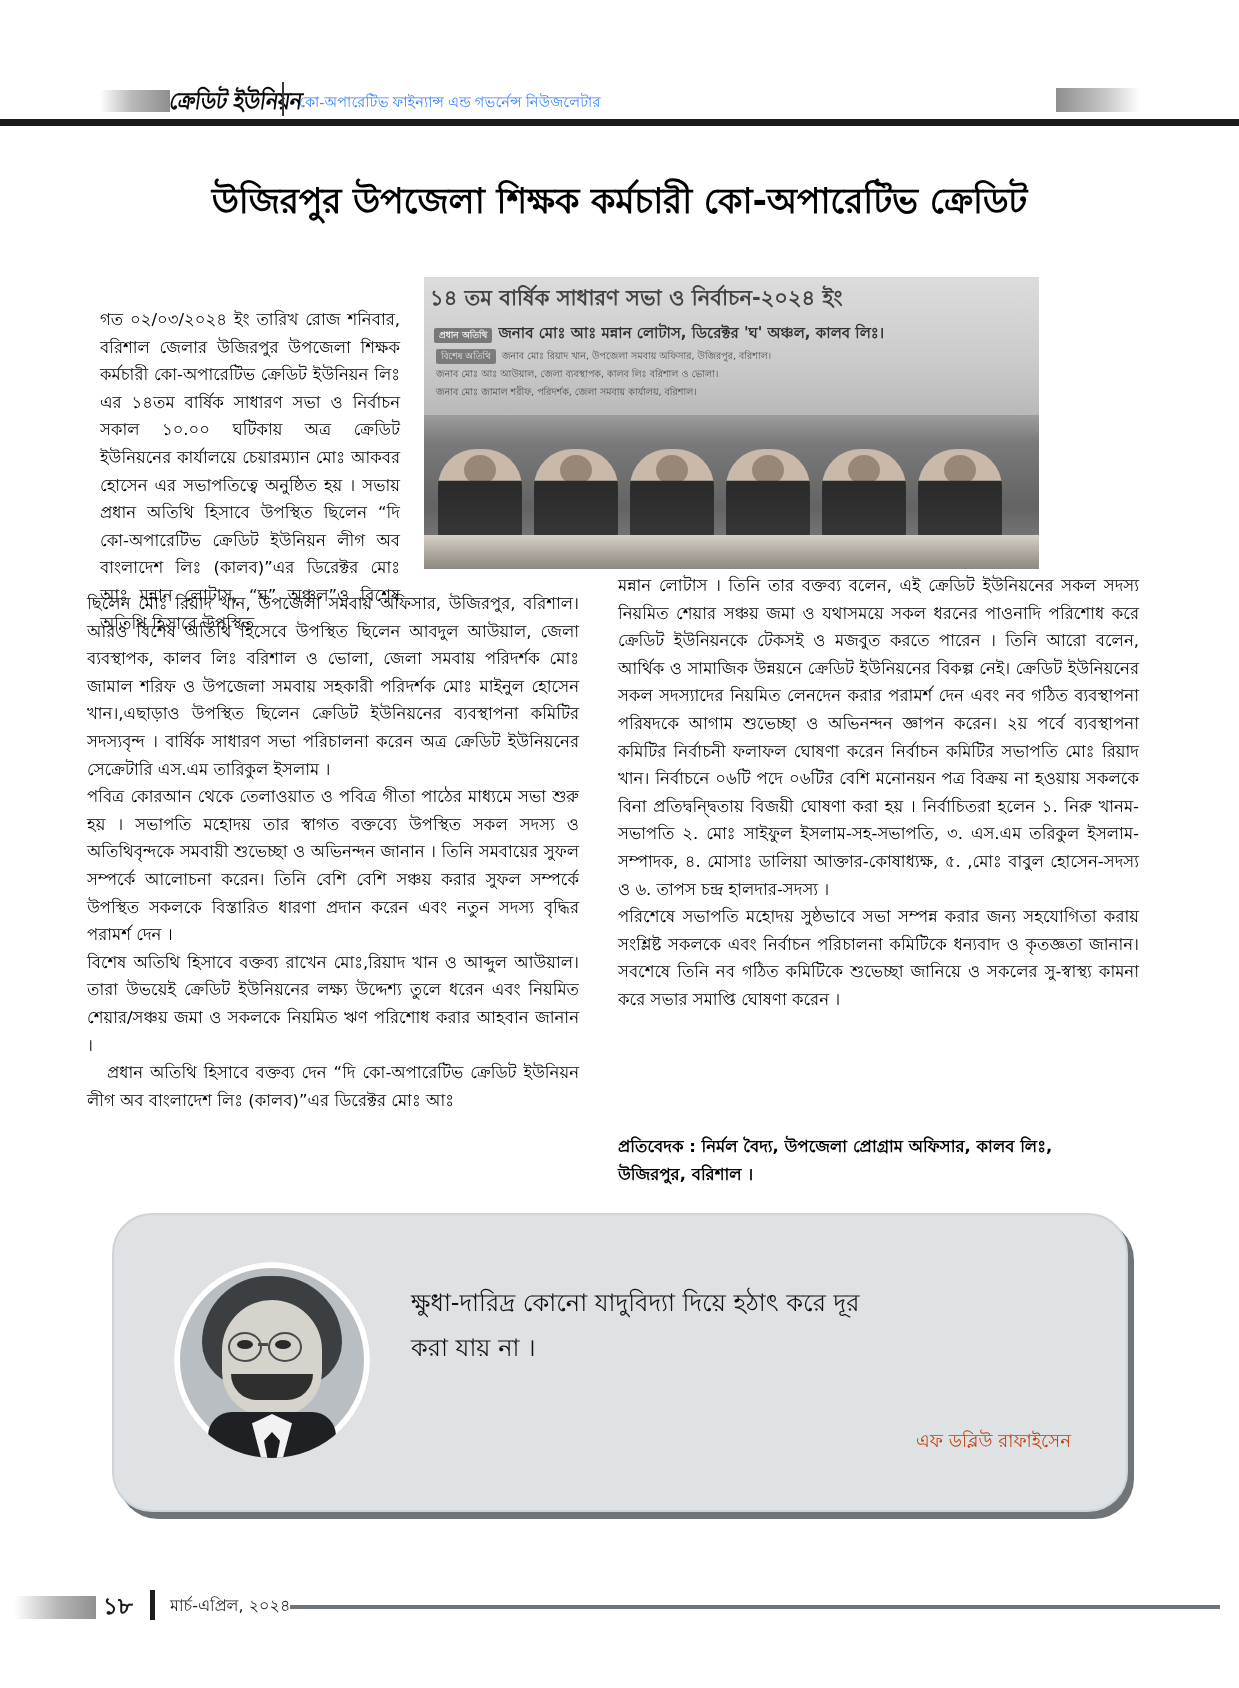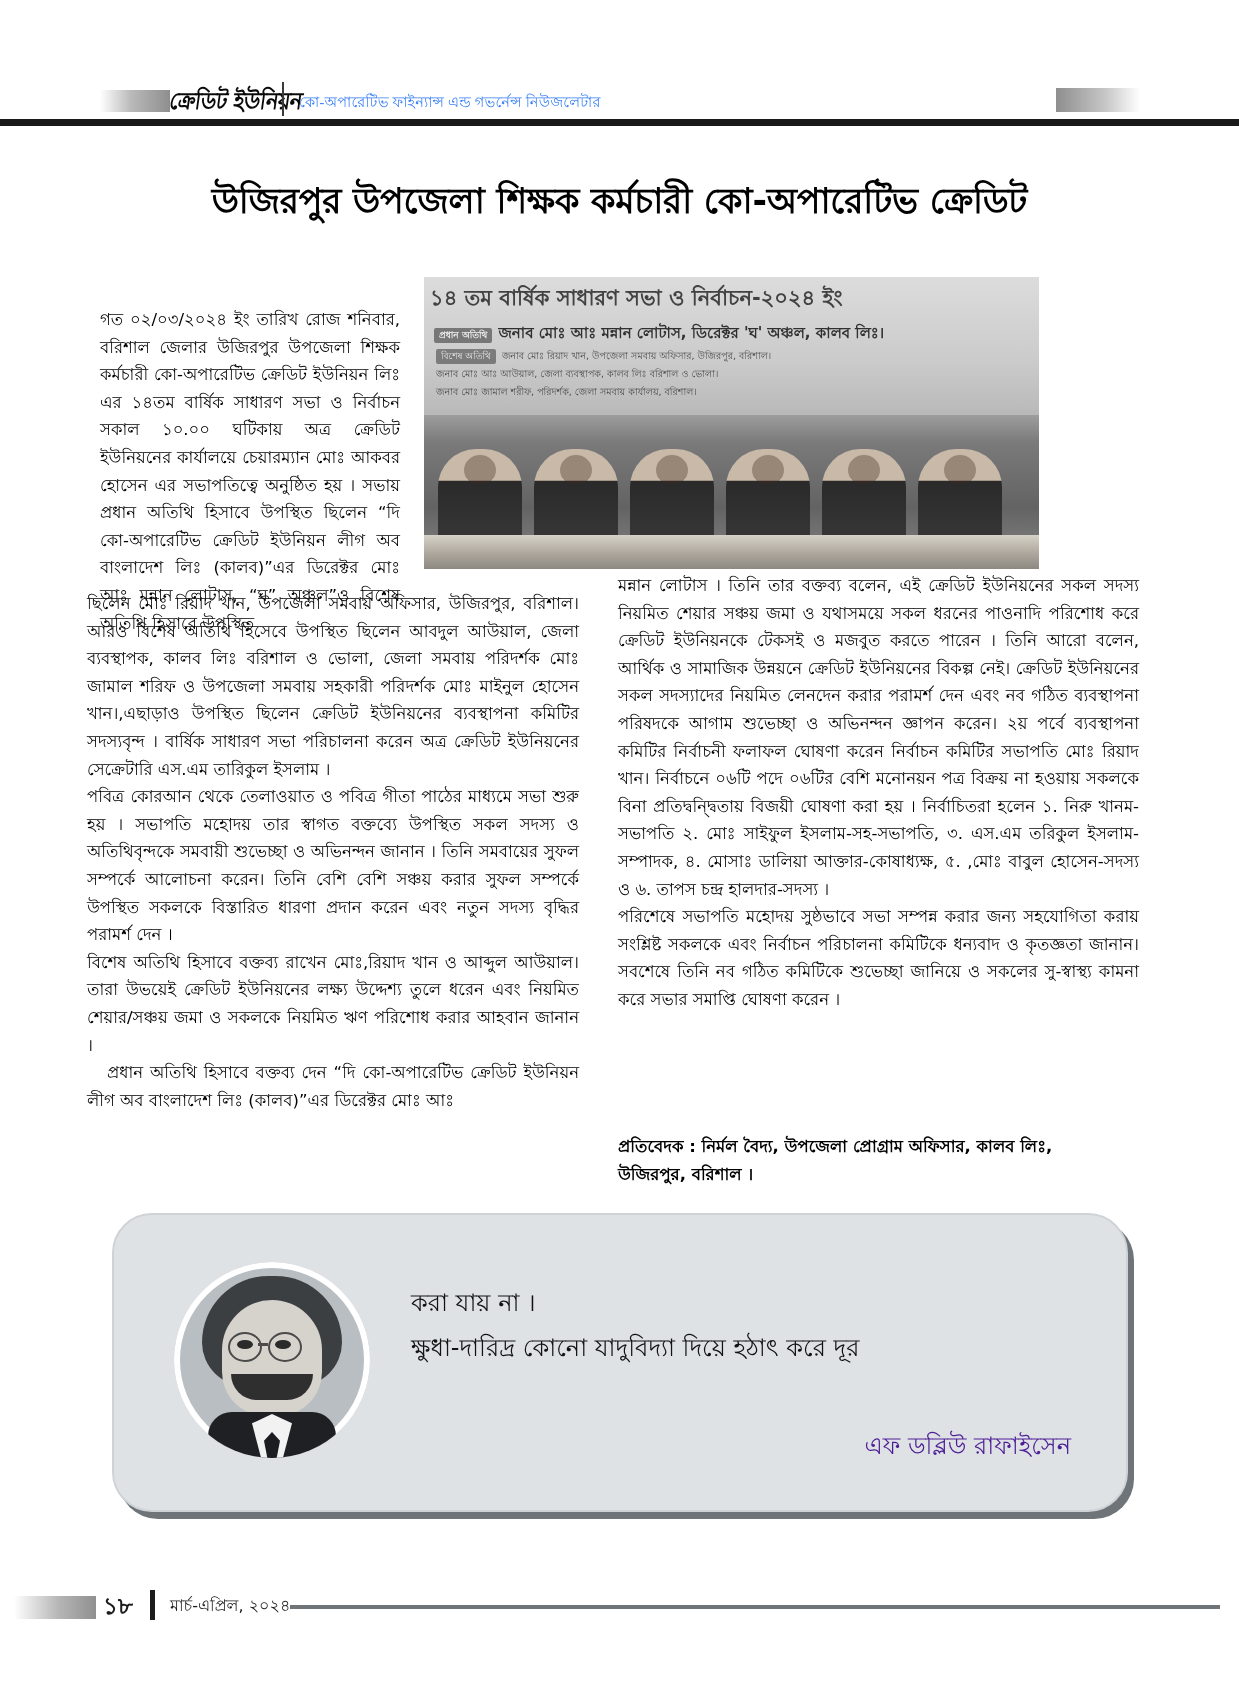--- a/index.html
+++ b/index.html
@@ -330,22 +330,22 @@
     color: #121212;
   }
   .quote-text .q-line { display: block; white-space: nowrap; }
   .quote-attrib {
     position: absolute;
     left: 297px;
     top: 212px;
     width: 660px;
     text-align: right;
     font-family: "DejaVu Sans", sans-serif;
-    font-size: 24px;
-    color: #4c1d95;
+    font-size: 18px;
+    color: #c2410c;
   }
 
   
   .footer { position: absolute; left: 0; top: 1588px; width: 1093px; height: 50px; }
   .ft-block {
     position: absolute;
     left: 14px; top: 8px;
     width: 82px; height: 23px;
     background: linear-gradient(to right,#ffffff 0%,#b5b5b5 55%,#909090 100%);
   }
@@ -449,22 +449,22 @@
       <div class="p-eye r"></div>
       <div class="p-glass l"></div>
       <div class="p-glass r"></div>
       <div class="p-bridge"></div>
       <div class="p-mous"></div>
       <div class="p-collar"></div>
       <div class="p-shirt"></div>
       <div class="p-tie"></div>
     </div>
     <div class="quote-text">
+      <span class="q-line">ক্ষুধা-দারিদ্র কোনো যাদুবিদ্যা দিয়ে হঠাৎ করে দূর</span>
       <span class="q-line">করা যায় না ।</span>
-      <span class="q-line">ক্ষুধা-দারিদ্র কোনো যাদুবিদ্যা দিয়ে হঠাৎ করে দূর</span>
     </div>
     <div class="quote-attrib">এফ ডব্লিউ রাফাইসেন</div>
   </div>
 
   <div class="footer">
     <div class="ft-block"></div>
     <div class="ft-page">১৮</div>
     <div class="ft-bar"></div>
     <div class="ft-date">মার্চ-এপ্রিল, ২০২৪</div>
     <div class="ft-rule"></div>

